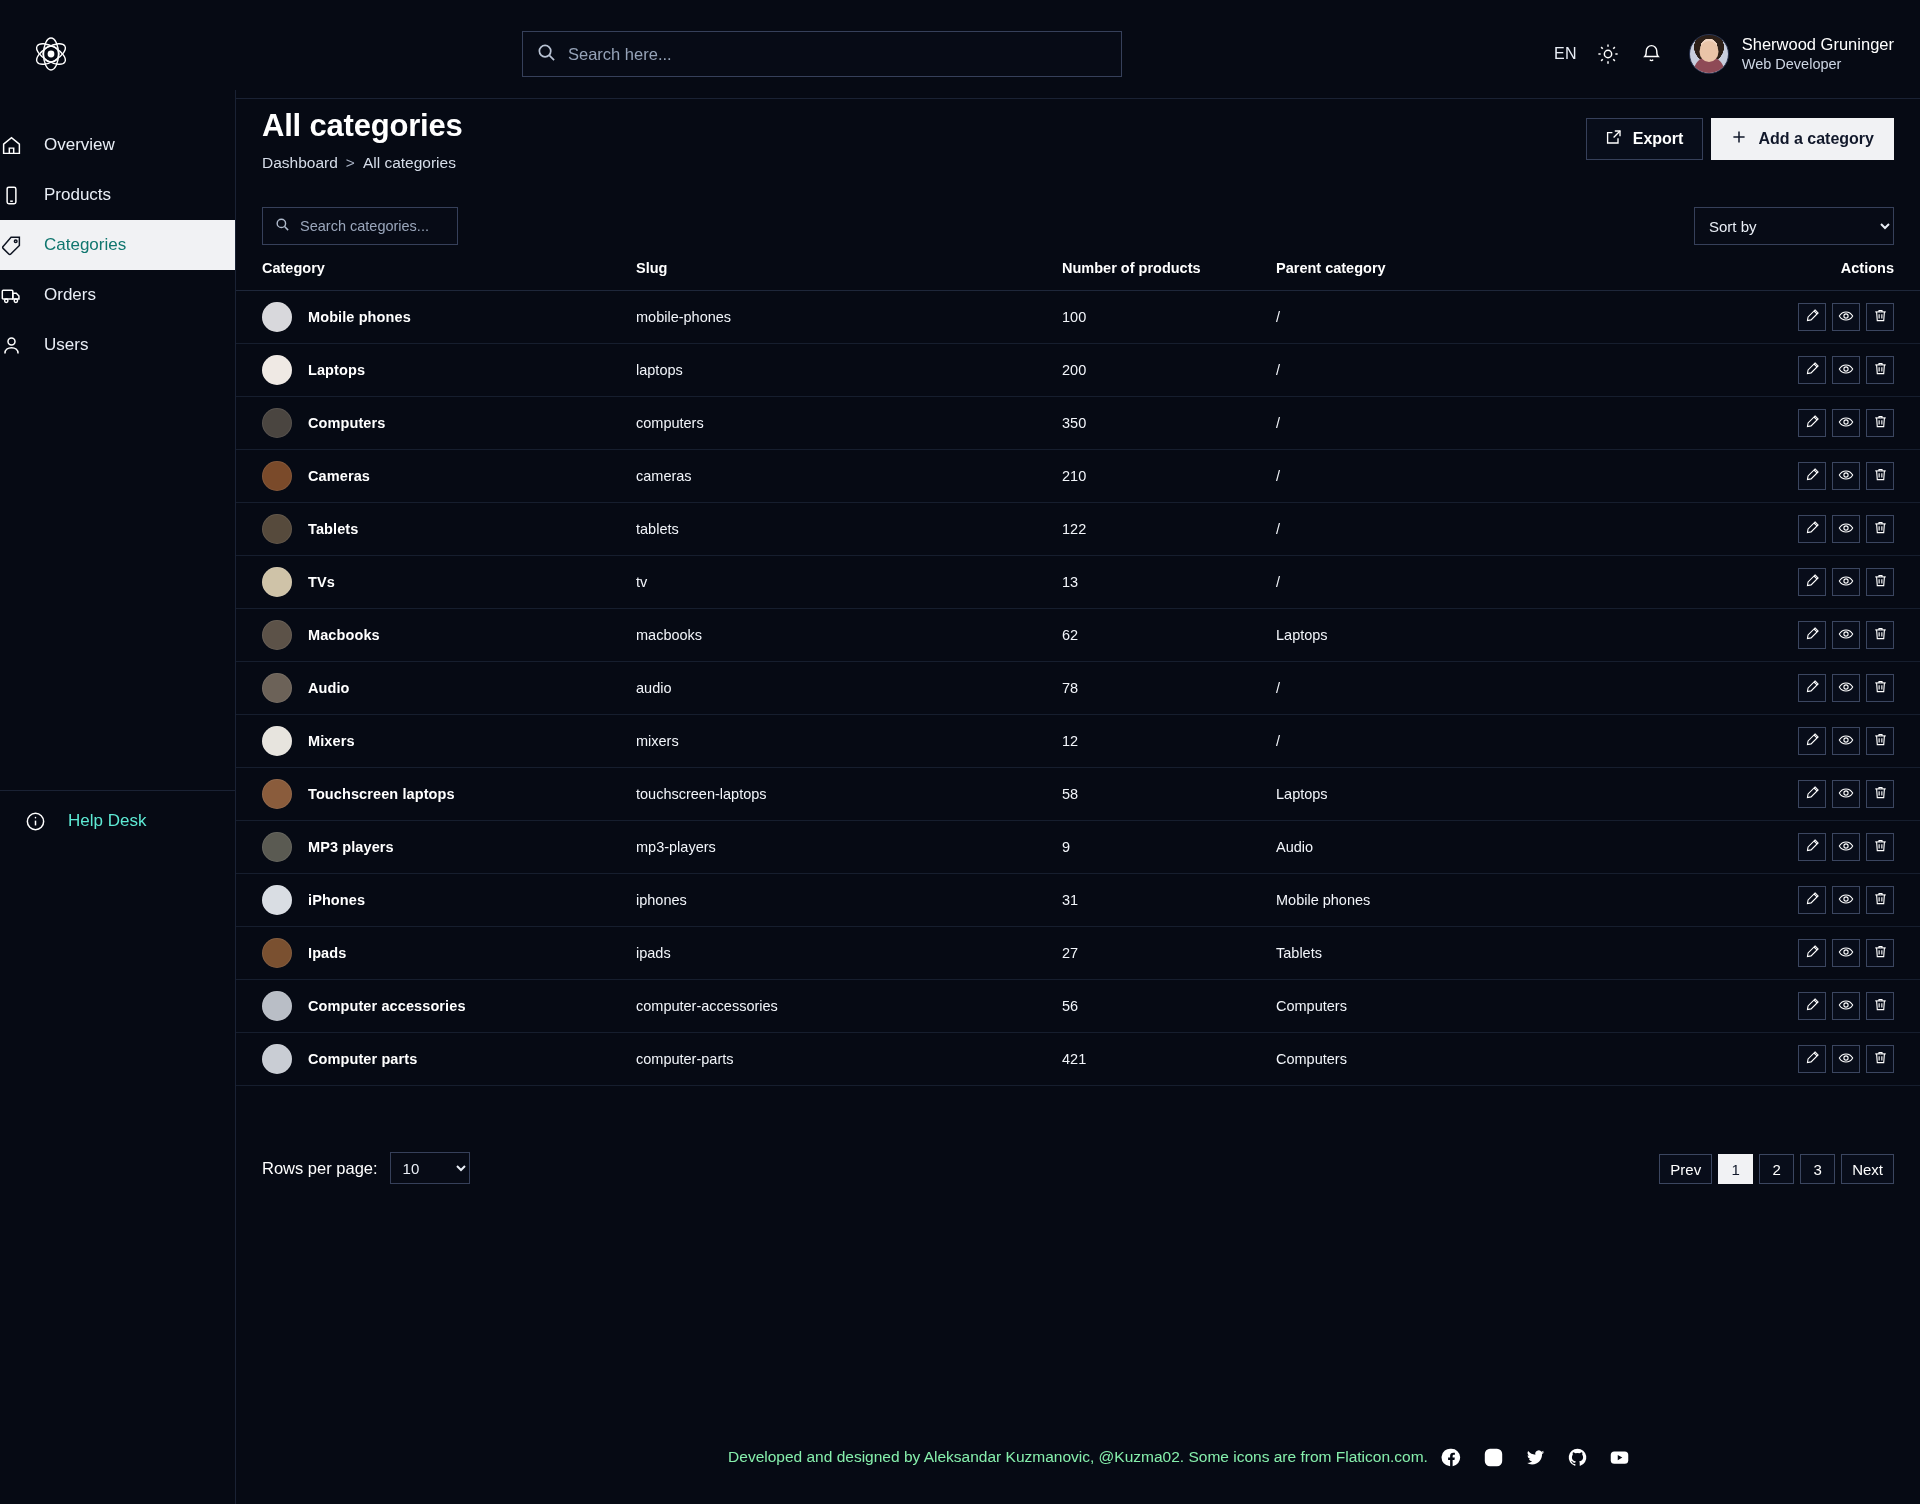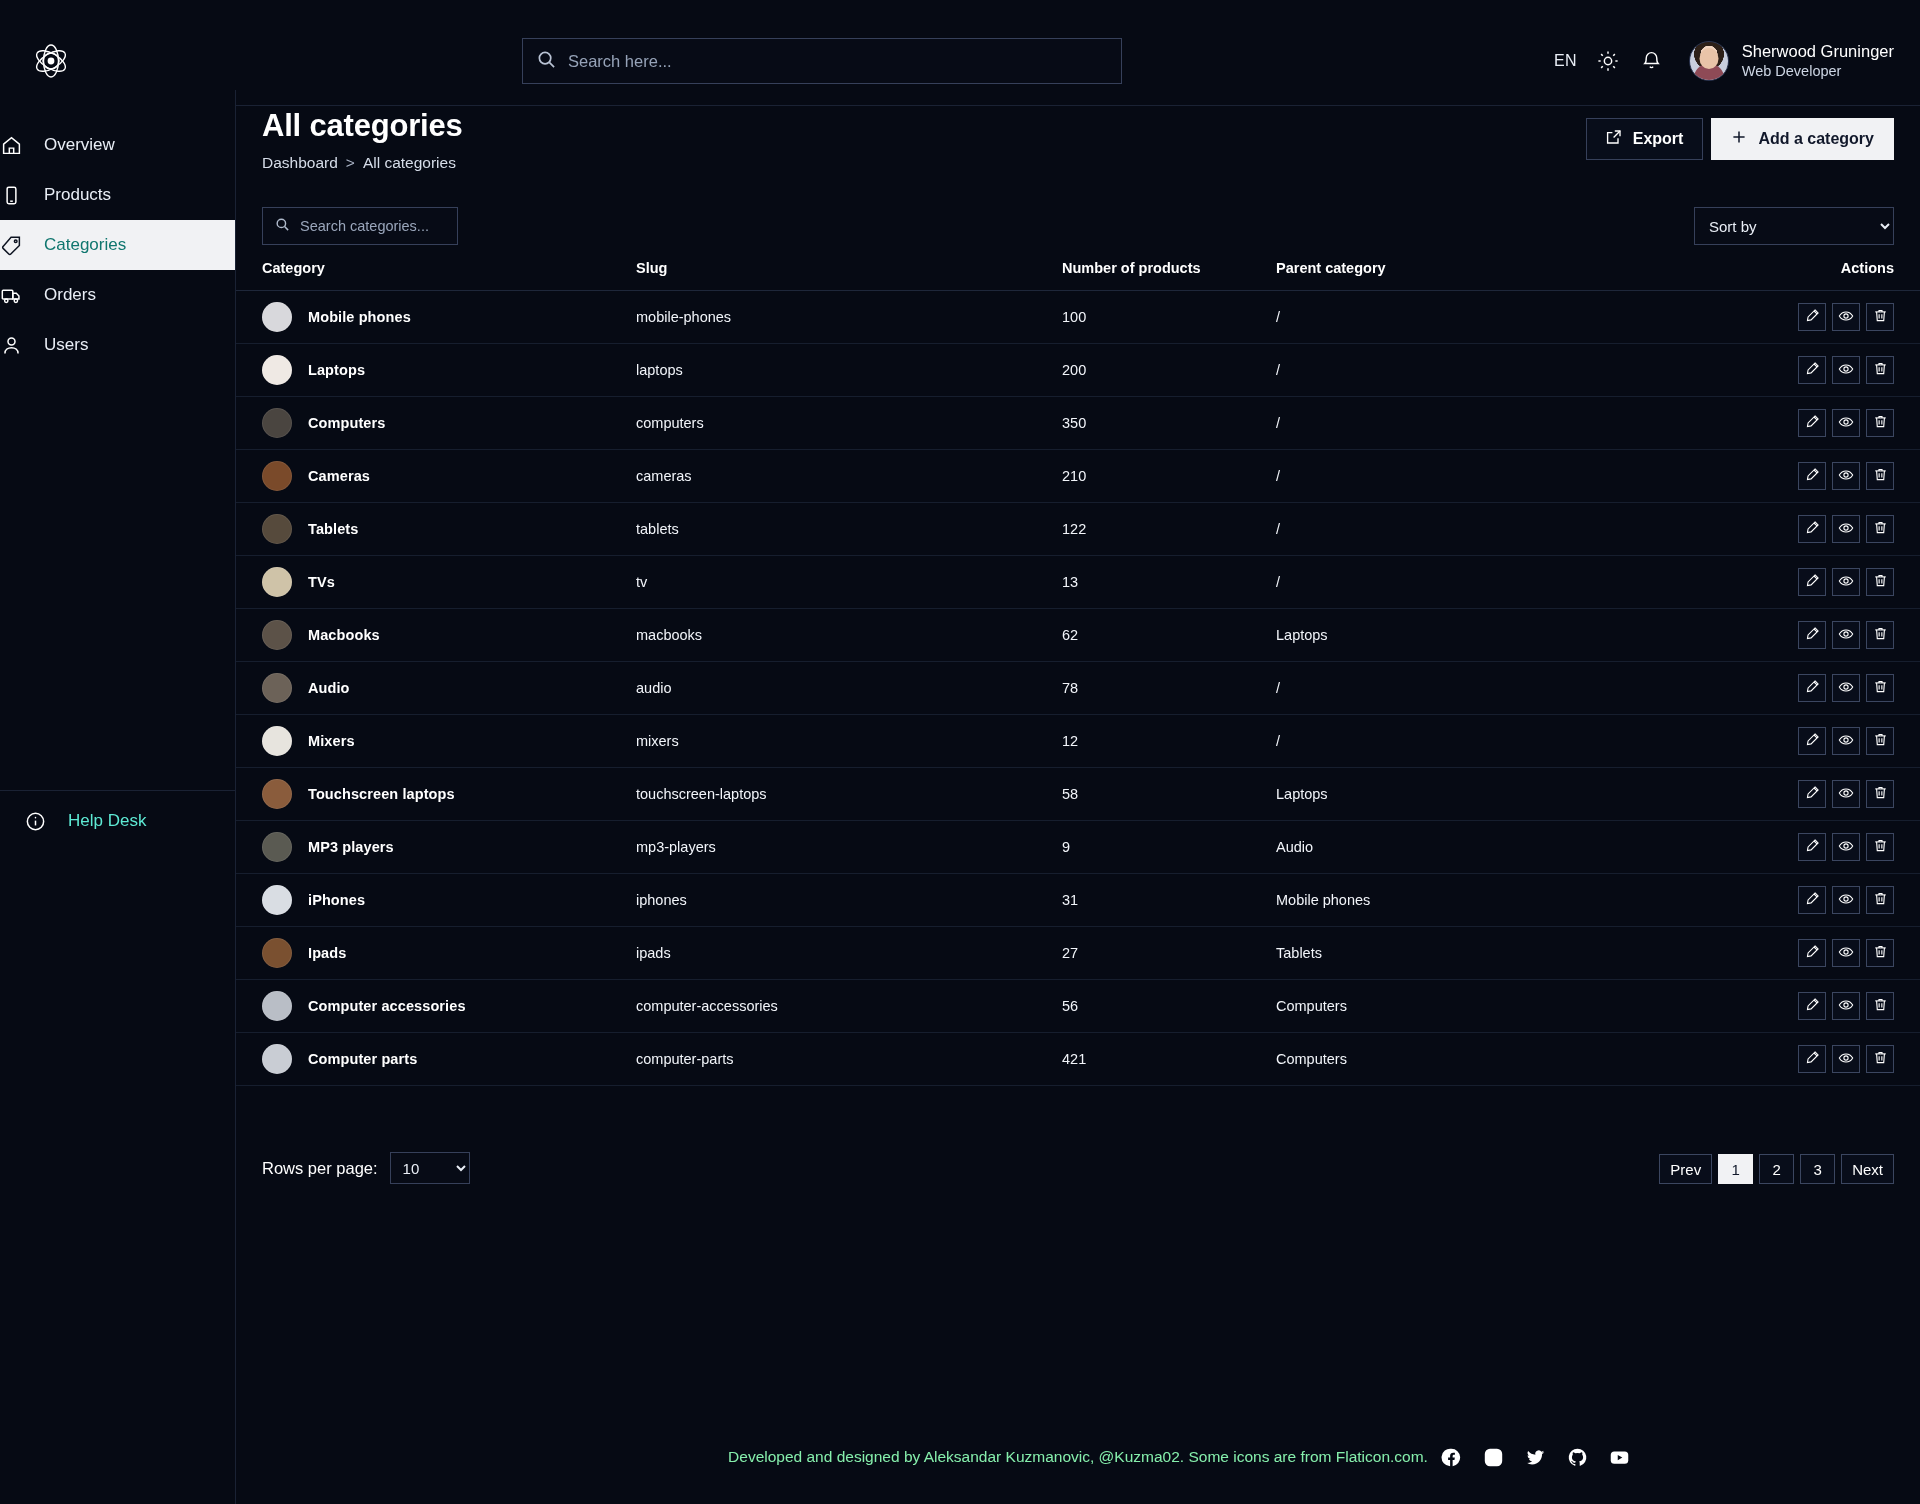--- a/index.html
+++ b/index.html
@@ -8,21 +8,21 @@
     height: 1504px;
     background: #060a14;
     font-family: "Liberation Sans", sans-serif;
     color: #e9eef6;
     overflow: hidden;
   }
   body { position: relative; }
 
   
   .topbar {
-    position: absolute; top: 16px; left: 0;
+    position: absolute; top: 9px; left: 0;
     width: 1920px; height: 90px;
     background: #060a14;
     border-bottom: 1px solid #1a2234;
     display: flex; align-items: center;
   }
   .brand-logo {
     position: absolute; left: 28px; top: 50%; transform: translateY(-50%);
     width: 46px; height: 46px;
   }
   .global-search {

